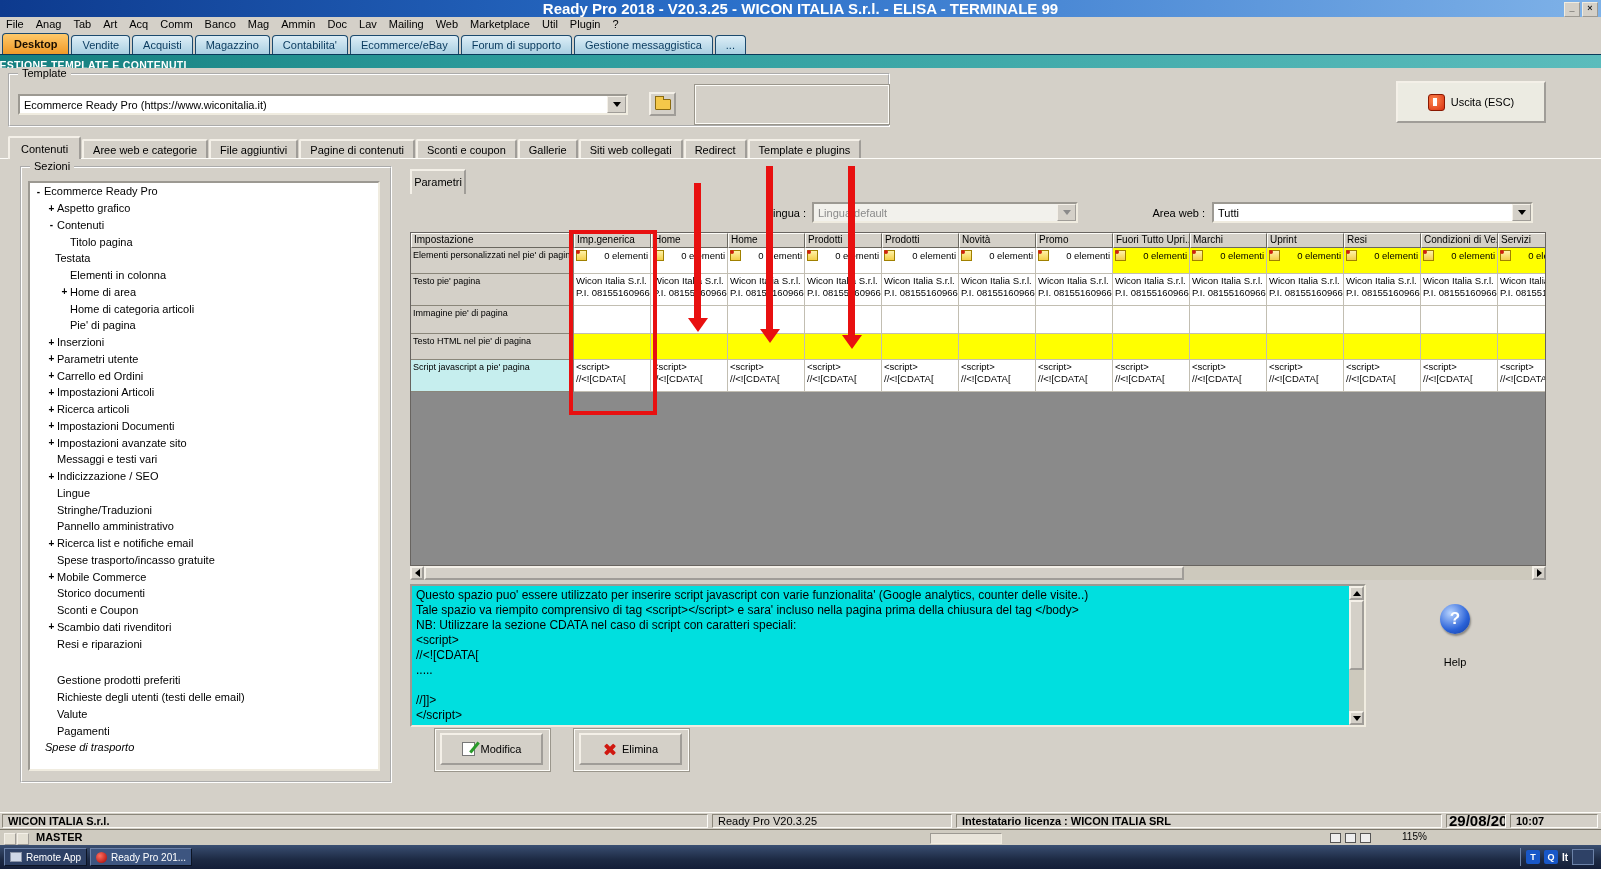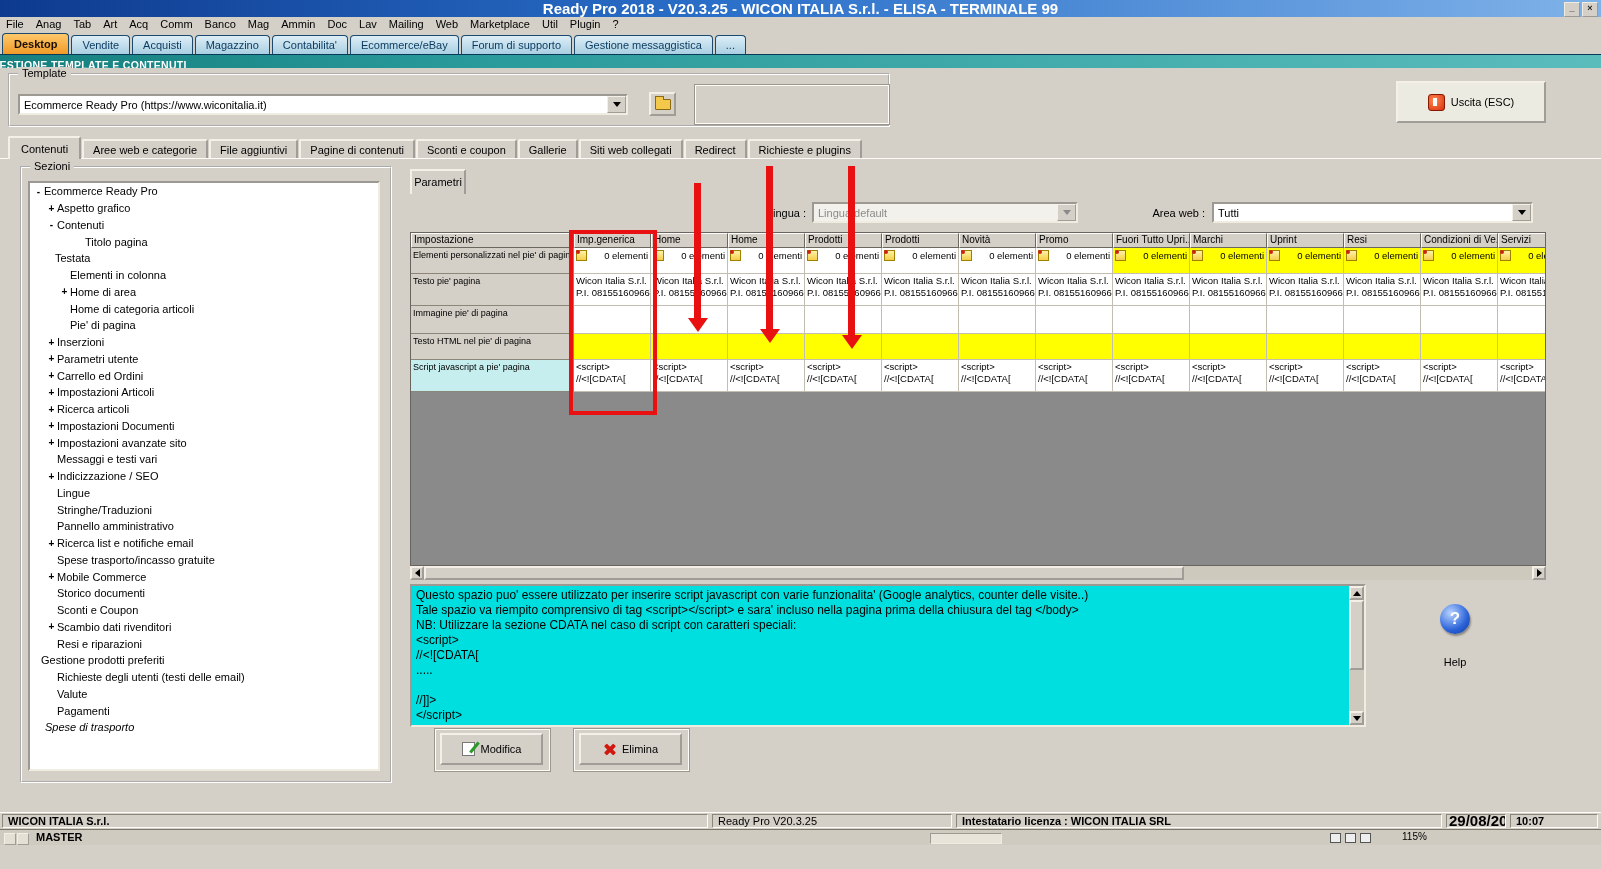--- a/index.html
+++ b/index.html
@@ -187,40 +187,40 @@
 
   <div class="ctabbar">
       <div class="ctab active">Contenuti</div>
       <div class="ctab">Aree web e categorie</div>
       <div class="ctab">File aggiuntivi</div>
       <div class="ctab">Pagine di contenuti</div>
       <div class="ctab">Sconti e coupon</div>
       <div class="ctab">Gallerie</div>
       <div class="ctab">Siti web collegati</div>
       <div class="ctab">Redirect</div>
-      <div class="ctab">Richieste e plugins</div>
+      <div class="ctab">Template e plugins</div>
     </div>
   <div class="hline"></div>
 
   <div class="fieldset" style="left:20px;top:166px;width:368px;height:613px;">
     <span class="flegend">Sezioni</span>
     <div class="treebox">
         <div class="tree-row" style="padding-left: 3px;">
           <span class="tree-glyph">-</span>
           <span class="tree-text">Ecommerce Ready Pro</span>
         </div>
         <div class="tree-row" style="padding-left: 16px;">
           <span class="tree-glyph">+</span>
           <span class="tree-text">Aspetto grafico</span>
         </div>
         <div class="tree-row" style="padding-left: 16px;">
           <span class="tree-glyph">-</span>
           <span class="tree-text">Contenuti</span>
         </div>
-        <div class="tree-row" style="padding-left: 44px;">
+        <div class="tree-row" style="padding-left: 29px;">
           <span class="tree-glyph blank">+</span>
           <span class="tree-text">Titolo pagina</span>
         </div>
         <div class="tree-row" style="padding-left: 14px;">
           <span class="tree-glyph blank">+</span>
           <span class="tree-text">Testata</span>
         </div>
         <div class="tree-row" style="padding-left: 29px;">
           <span class="tree-glyph blank">+</span>
           <span class="tree-text">Elementi in colonna</span>
@@ -306,21 +306,21 @@
           <span class="tree-text">Sconti e Coupon</span>
         </div>
         <div class="tree-row" style="padding-left: 16px;">
           <span class="tree-glyph">+</span>
           <span class="tree-text">Scambio dati rivenditori</span>
         </div>
         <div class="tree-row" style="padding-left: 16px;">
           <span class="tree-glyph blank">+</span>
           <span class="tree-text">Resi e riparazioni</span>
         </div>
-        <div class="tree-row" style="">
+        <div class="tree-row" style="padding-left: 16px; margin-top: 20px;">
           <span class="tree-glyph blank">+</span>
           <span class="tree-text">Gestione prodotti preferiti</span>
         </div>
         <div class="tree-row" style="padding-left: 16px;">
           <span class="tree-glyph blank">+</span>
           <span class="tree-text">Richieste degli utenti (testi delle email)</span>
         </div>
         <div class="tree-row" style="padding-left: 16px;">
           <span class="tree-glyph blank">+</span>
           <span class="tree-text">Valute</span>
@@ -644,14 +644,34 @@
     <span class="mini-ico" style="left:4px;"></span>
     <span class="mini-ico" style="left:17px;"></span>
     <span class="master">MASTER</span>
     <span class="mini-scroll"></span>
     <span class="view-ico" style="left:1330px;"></span>
     <span class="view-ico" style="left:1345px;"></span>
     <span class="view-ico" style="left:1360px;"></span>
     <span class="zoomtxt">115%</span>
   </div>
 
+  <div class="taskbar">
+    <div class="tbtns">
+        <div class="tbtn">
+          <span class="ico-app"></span>
+          <span class="tbtn-label">Remote App</span>
+        </div>
+        <div class="tbtn active">
+          <span class="ico-rp"></span>
+          <span class="tbtn-label">Ready Pro 201...</span>
+        </div>
+      </div>
+    <div class="tray">
+      <span style="display:flex;gap:4px;">
+          <span class="tray-ico">T</span>
+          <span class="tray-ico">Q</span>
+        </span>
+      <span class="tray-lang">It</span>
+      <span class="tray-clock"></span>
+    </div>
+  </div>
 
 </div>
 
 </body></html>

